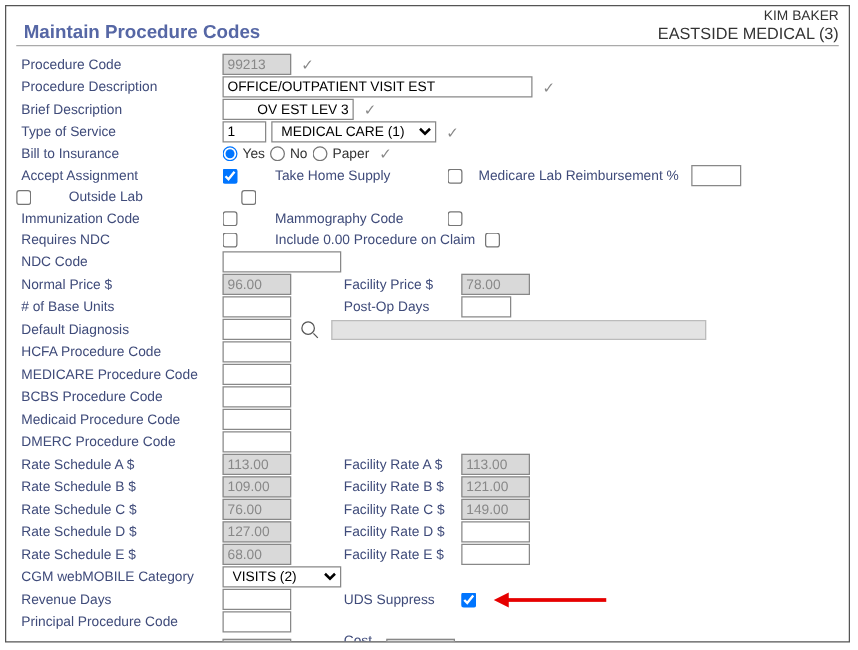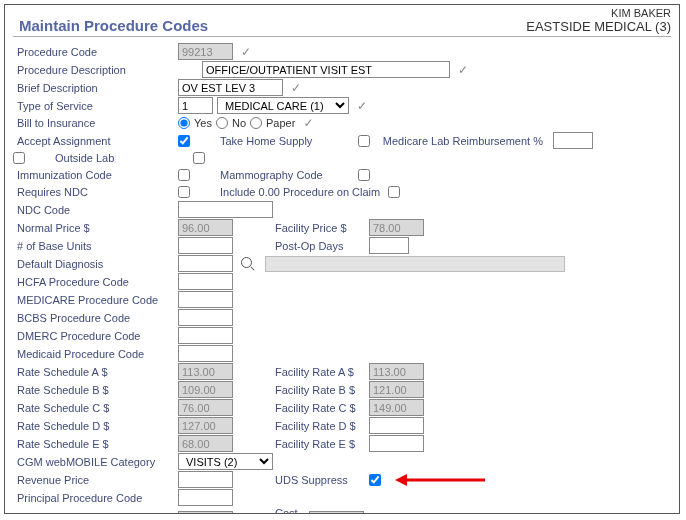--- a/index.html
+++ b/index.html
@@ -69,22 +69,22 @@
     border: 1px solid #888;
     height: 17px;
     background: #fff;
   }
   input[disabled] {
     background: #d9d9d9;
     color: #888;
   }
   .w-small { width: 55px; }
   .w-xsmall { width: 35px; }
-  .w-med { width: 105px; }
-  .w-large { width: 248px; margin-left: 24px; }
+  .w-med { width: 105px; text-align: right; }
+  .w-large { width: 248px; }
   .check {
     width: 12px; height: 12px; margin: 0;
   }
   .tick::after {
     content: "✓";
     color: #888;
     font-size: 12px;
     margin-left: 4px;
   }
   .midlabel {
@@ -309,27 +309,27 @@
           <input type="text" class="w-small" style="">
         </div>
       </div>
     <div class="row">
         <div class="label">BCBS Procedure Code</div>
       <div class="field">
           <input type="text" class="w-small" style="">
         </div>
       </div>
     <div class="row">
-        <div class="label">DMERC Procedure Code</div>
+        <div class="label">Medicaid Procedure Code</div>
       <div class="field">
           <input type="text" class="w-small" style="">
         </div>
       </div>
     <div class="row">
-        <div class="label">Medicaid Procedure Code</div>
+        <div class="label">DMERC Procedure Code</div>
       <div class="field">
           <input type="text" class="w-small" style="">
         </div>
       </div>
 
     <div class="row">
       <div class="label">Rate Schedule A $</div>
       <div class="field">
         <input type="text" class="w-small" disabled="" value="113.00" style="">
         <span class="collabel gap8" style="padding-left:30px">Facility Rate A $</span>
@@ -372,21 +372,21 @@
     <div class="row">
       <div class="label">CGM webMOBILE Category</div>
       <div class="field">
         <select style="width:95px">
           <option>VISITS (2)</option>
         </select>
       </div>
     </div>
 
     <div class="row">
-      <div class="label">Revenue Price</div>
+      <div class="label">Revenue Days</div>
       <div class="field">
         <input type="text" class="w-small" style="">
         <span class="collabel gap8" style="padding-left:30px">UDS Suppress</span>
         <input type="checkbox" class="check" checked="" style="">
         <span class="arrow"></span>
       </div>
     </div>
 
     <div class="row">
       <div class="label">Principal Procedure Code</div>

